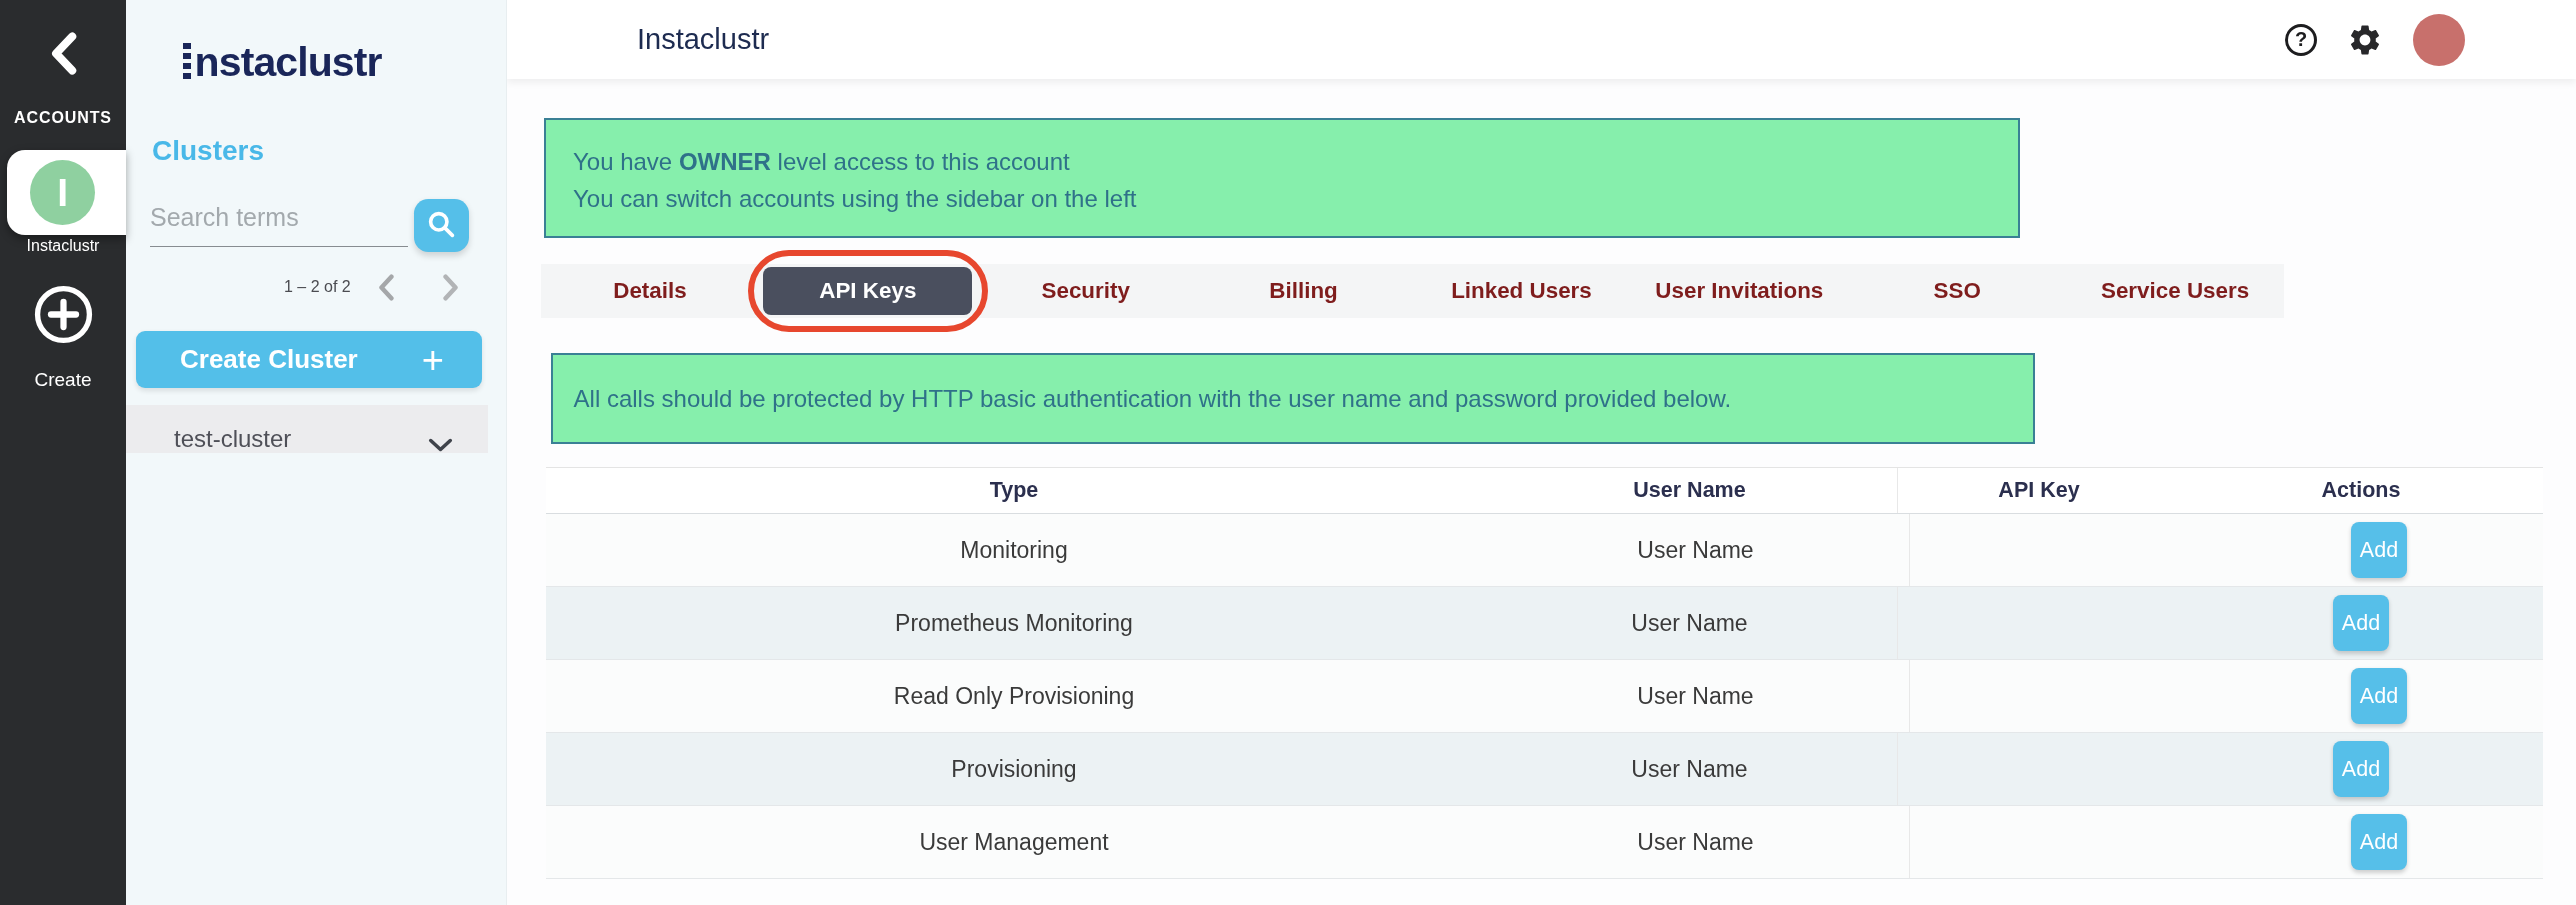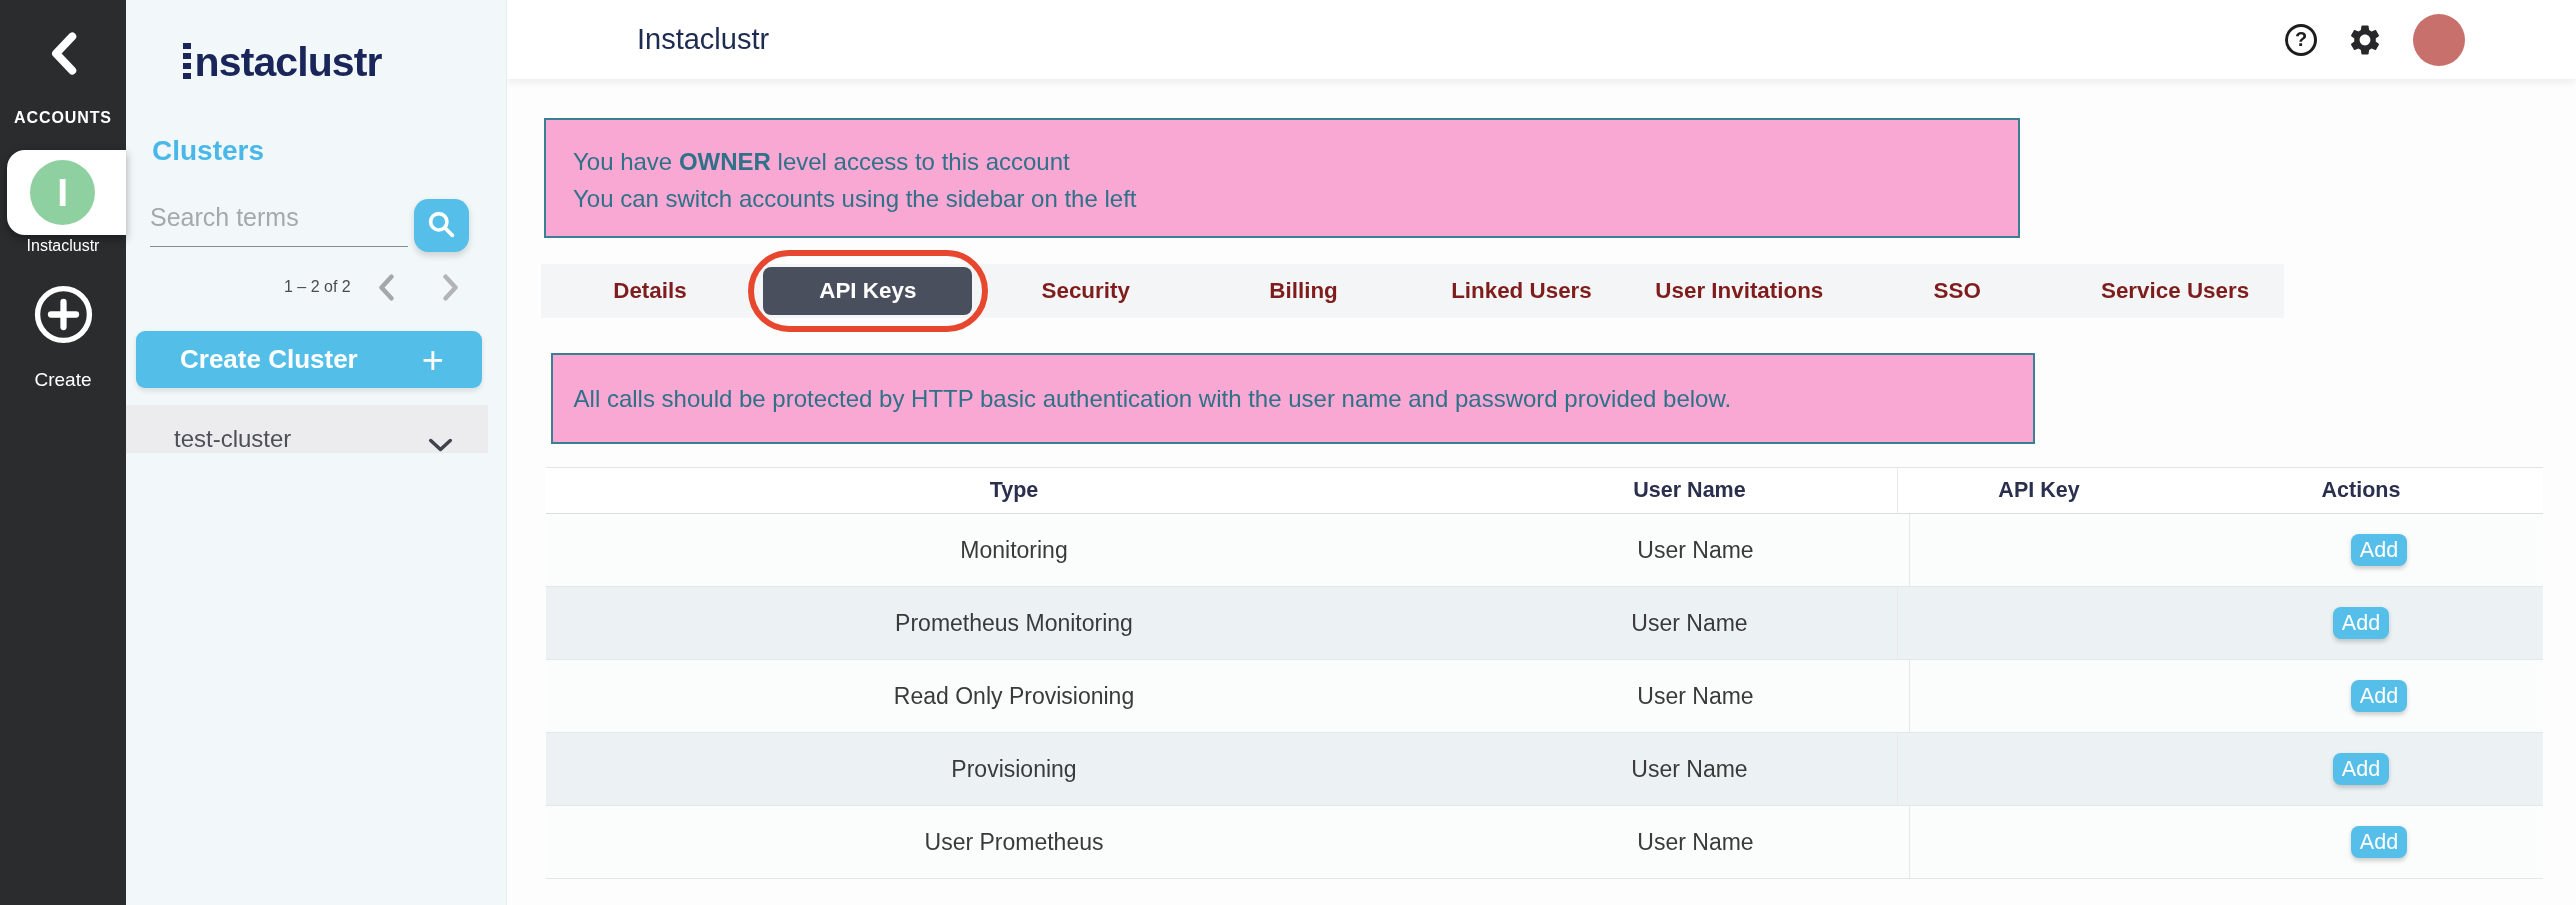--- a/index.html
+++ b/index.html
@@ -54,21 +54,21 @@
   .main-header{position:relative;height:79px;background:#fff;display:flex;align-items:center;
                box-shadow:0 3.6px 7.2px rgba(0,0,0,.06);z-index:2;}
   .main-title{margin-left:130px;font-size:29px;color:#1d2b50;font-weight:400;}
   .header-icons{margin-left:auto;margin-right:111px;display:flex;align-items:center;gap:30px;}
   .help-icon{width:32px;height:32px;border-radius:50%;border:3.6px solid #1d1d1f;box-sizing:border-box;
              display:flex;align-items:center;justify-content:center;font-size:20px;font-weight:700;
              color:#1d1d1f;cursor:pointer;}
   .gear-icon{display:flex;cursor:pointer;}
   .user-avatar{width:52px;height:52px;border-radius:50%;background:#c8706c;cursor:pointer;}
 
-  .notice{box-sizing:border-box;border:2.7px solid #3a8095;background:#f9a8d4;color:#2f7189;
+  .notice{box-sizing:border-box;border:2.7px solid #3a8095;background:#86efac;color:#2f7189;
           font-size:24px;font-weight:500;}
   .notice-access{margin:39px 0 0 37px;width:1476px;height:120px;padding:23px 27px;line-height:37px;}
   .notice-access b{font-weight:800;}
   .notice-api{margin:35px 0 12px 44px;width:1484px;height:91px;display:flex;align-items:center;padding:0 20.6px;}
 
   .tabs{margin:26px 0 0 34px;width:1743px;height:54px;background:#f4f5f6;display:flex;align-items:center;
         position:relative;}
   .tab{flex:1;height:100%;display:flex;align-items:center;justify-content:center;position:relative;cursor:pointer;}
   .tab-label{font-size:22.4px;font-weight:700;color:#7f1d1d;}
   .tab-pill{min-width:209px;height:48px;border-radius:8px;background:#4a4f5e;color:#fff;font-size:22.4px;
@@ -78,21 +78,21 @@
 
   .table{margin:23px 0 0 39px;width:1997px;}
   .trow{display:grid;grid-template-columns:936px 415px 283px 362px;}
   .cell{display:flex;align-items:center;justify-content:center;}
   .thead{height:45px;background:#fff;border-top:0.9px solid #e4e4e4;border-bottom:0.9px solid #d9dde0;}
   .thead .cell{font-size:21.5px;font-weight:700;color:#2b2f4e;}
   .tbody-row{height:72px;border-bottom:0.9px solid #e4e7e9;font-size:23px;color:#3a3a3a;}
   .row-light{background:#fbfcfc;gap:6px;}
   .row-tint{background:#ecf2f4;}
   .api-col{border-left:0.9px solid #e8e8e8;}
-  .add-btn{width:56px;height:32px;border-radius:8px;border:none;background:#56bfe9;color:#fff;font-size:21.5px;
+  .add-btn{width:56px;height:56px;border-radius:8px;border:none;background:#56bfe9;color:#fff;font-size:21.5px;
            display:flex;align-items:center;justify-content:center;cursor:pointer;
            box-shadow:0 2.7px 4.5px rgba(0,0,0,.18);font-family:"Liberation Sans",sans-serif;}
 </style>
 </head>
 <body>
 
 <div class="screen">
 
   <div class="dark-sidebar">
     <div class="back-btn">
@@ -254,21 +254,21 @@
       <div class="trow tbody-row row-tint">
         <div class="cell">Provisioning</div>
         <div class="cell">User Name</div>
         <div class="cell api-col"></div>
         <div class="cell">
             <button class="add-btn">Add</button>
           </div>
       </div>
 
       <div class="trow tbody-row row-light">
-        <div class="cell">User Prometheus</div>
+        <div class="cell">User Management</div>
         <div class="cell">User Name</div>
         <div class="cell api-col"></div>
         <div class="cell">
             <button class="add-btn">Add</button>
           </div>
       </div>
     </div>
   </div>
 
 </div>

